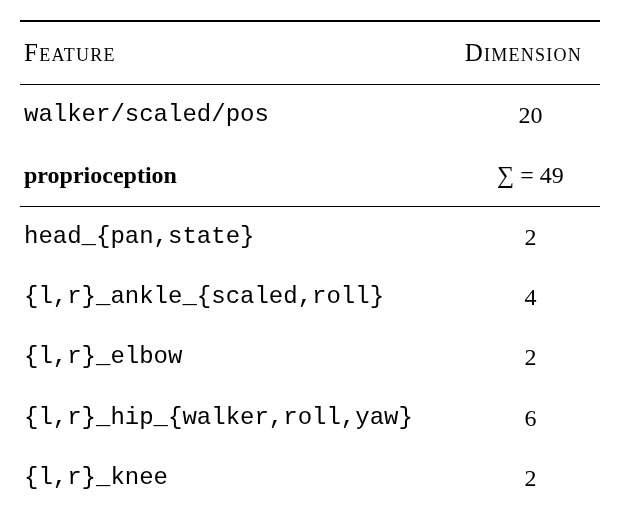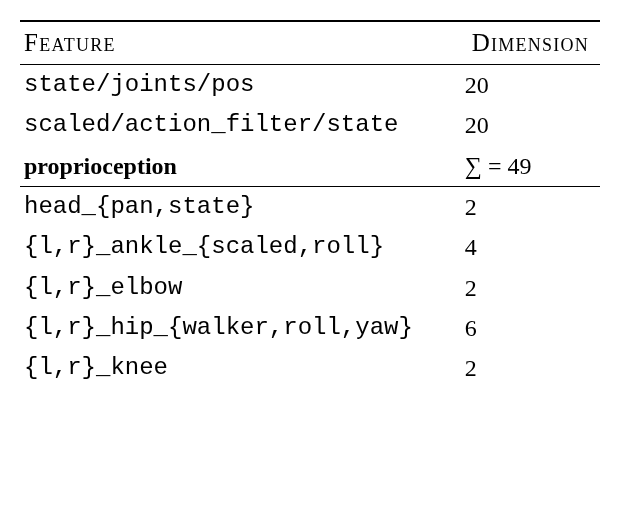--- a/index.html
+++ b/index.html
@@ -15,46 +15,46 @@
     }
     .table-wrap {
       width: 580px;
       margin: 0 auto;
     }
     .tbl {
       width: 100%;
       border-collapse: collapse;
     }
     .tbl td, .tbl th {
-      padding: 4px 4px;
+      padding: 14px 4px;
       font-size: 24px;
       line-height: 1.35;
     }
     .tbl th {
       font-weight: normal;
       text-align: left;
       font-variant: small-caps;
       letter-spacing: 0.05em;
       font-size: 25px;
     }
     .tbl th.dim {
-      text-align: center;
+      text-align: left;
     }
     .rule-top {
       border-top: 2px solid #000;
     }
     .rule-mid {
       border-top: 1.5px solid #000;
     }
     .mono {
       font-family: 'Courier New', Courier, monospace;
       font-size: 23px;
     }
     .rgt {
-      text-align: left;
+      text-align: center;
       font-family: Georgia, serif;
     }
     .bold {
       font-weight: bold;
     }
     .summation {
       font-family: Georgia, serif;
     }
   </style>
 </head>
@@ -64,25 +64,21 @@
   <table class="tbl">
     <thead>
       <tr class="rule-top">
         <th>Feature</th>
         <th class="dim">Dimension</th>
       </tr>
     </thead>
     <tbody>
 
       <tr class="rule-mid">
-        <td class="mono">state/joints/pos</td>
-        <td class="rgt">20</td>
-      </tr>
-      <tr>
-        <td class="mono">scaled/action_filter/state</td>
+        <td class="mono">walker/scaled/pos</td>
         <td class="rgt">20</td>
       </tr>
       <tr>
         <td class="bold">proprioception</td>
         <td class="rgt summation">∑ = 49</td>
       </tr>
 
       <tr class="rule-mid">
         <td class="mono">head_{pan,state}</td>
         <td class="rgt">2</td>

